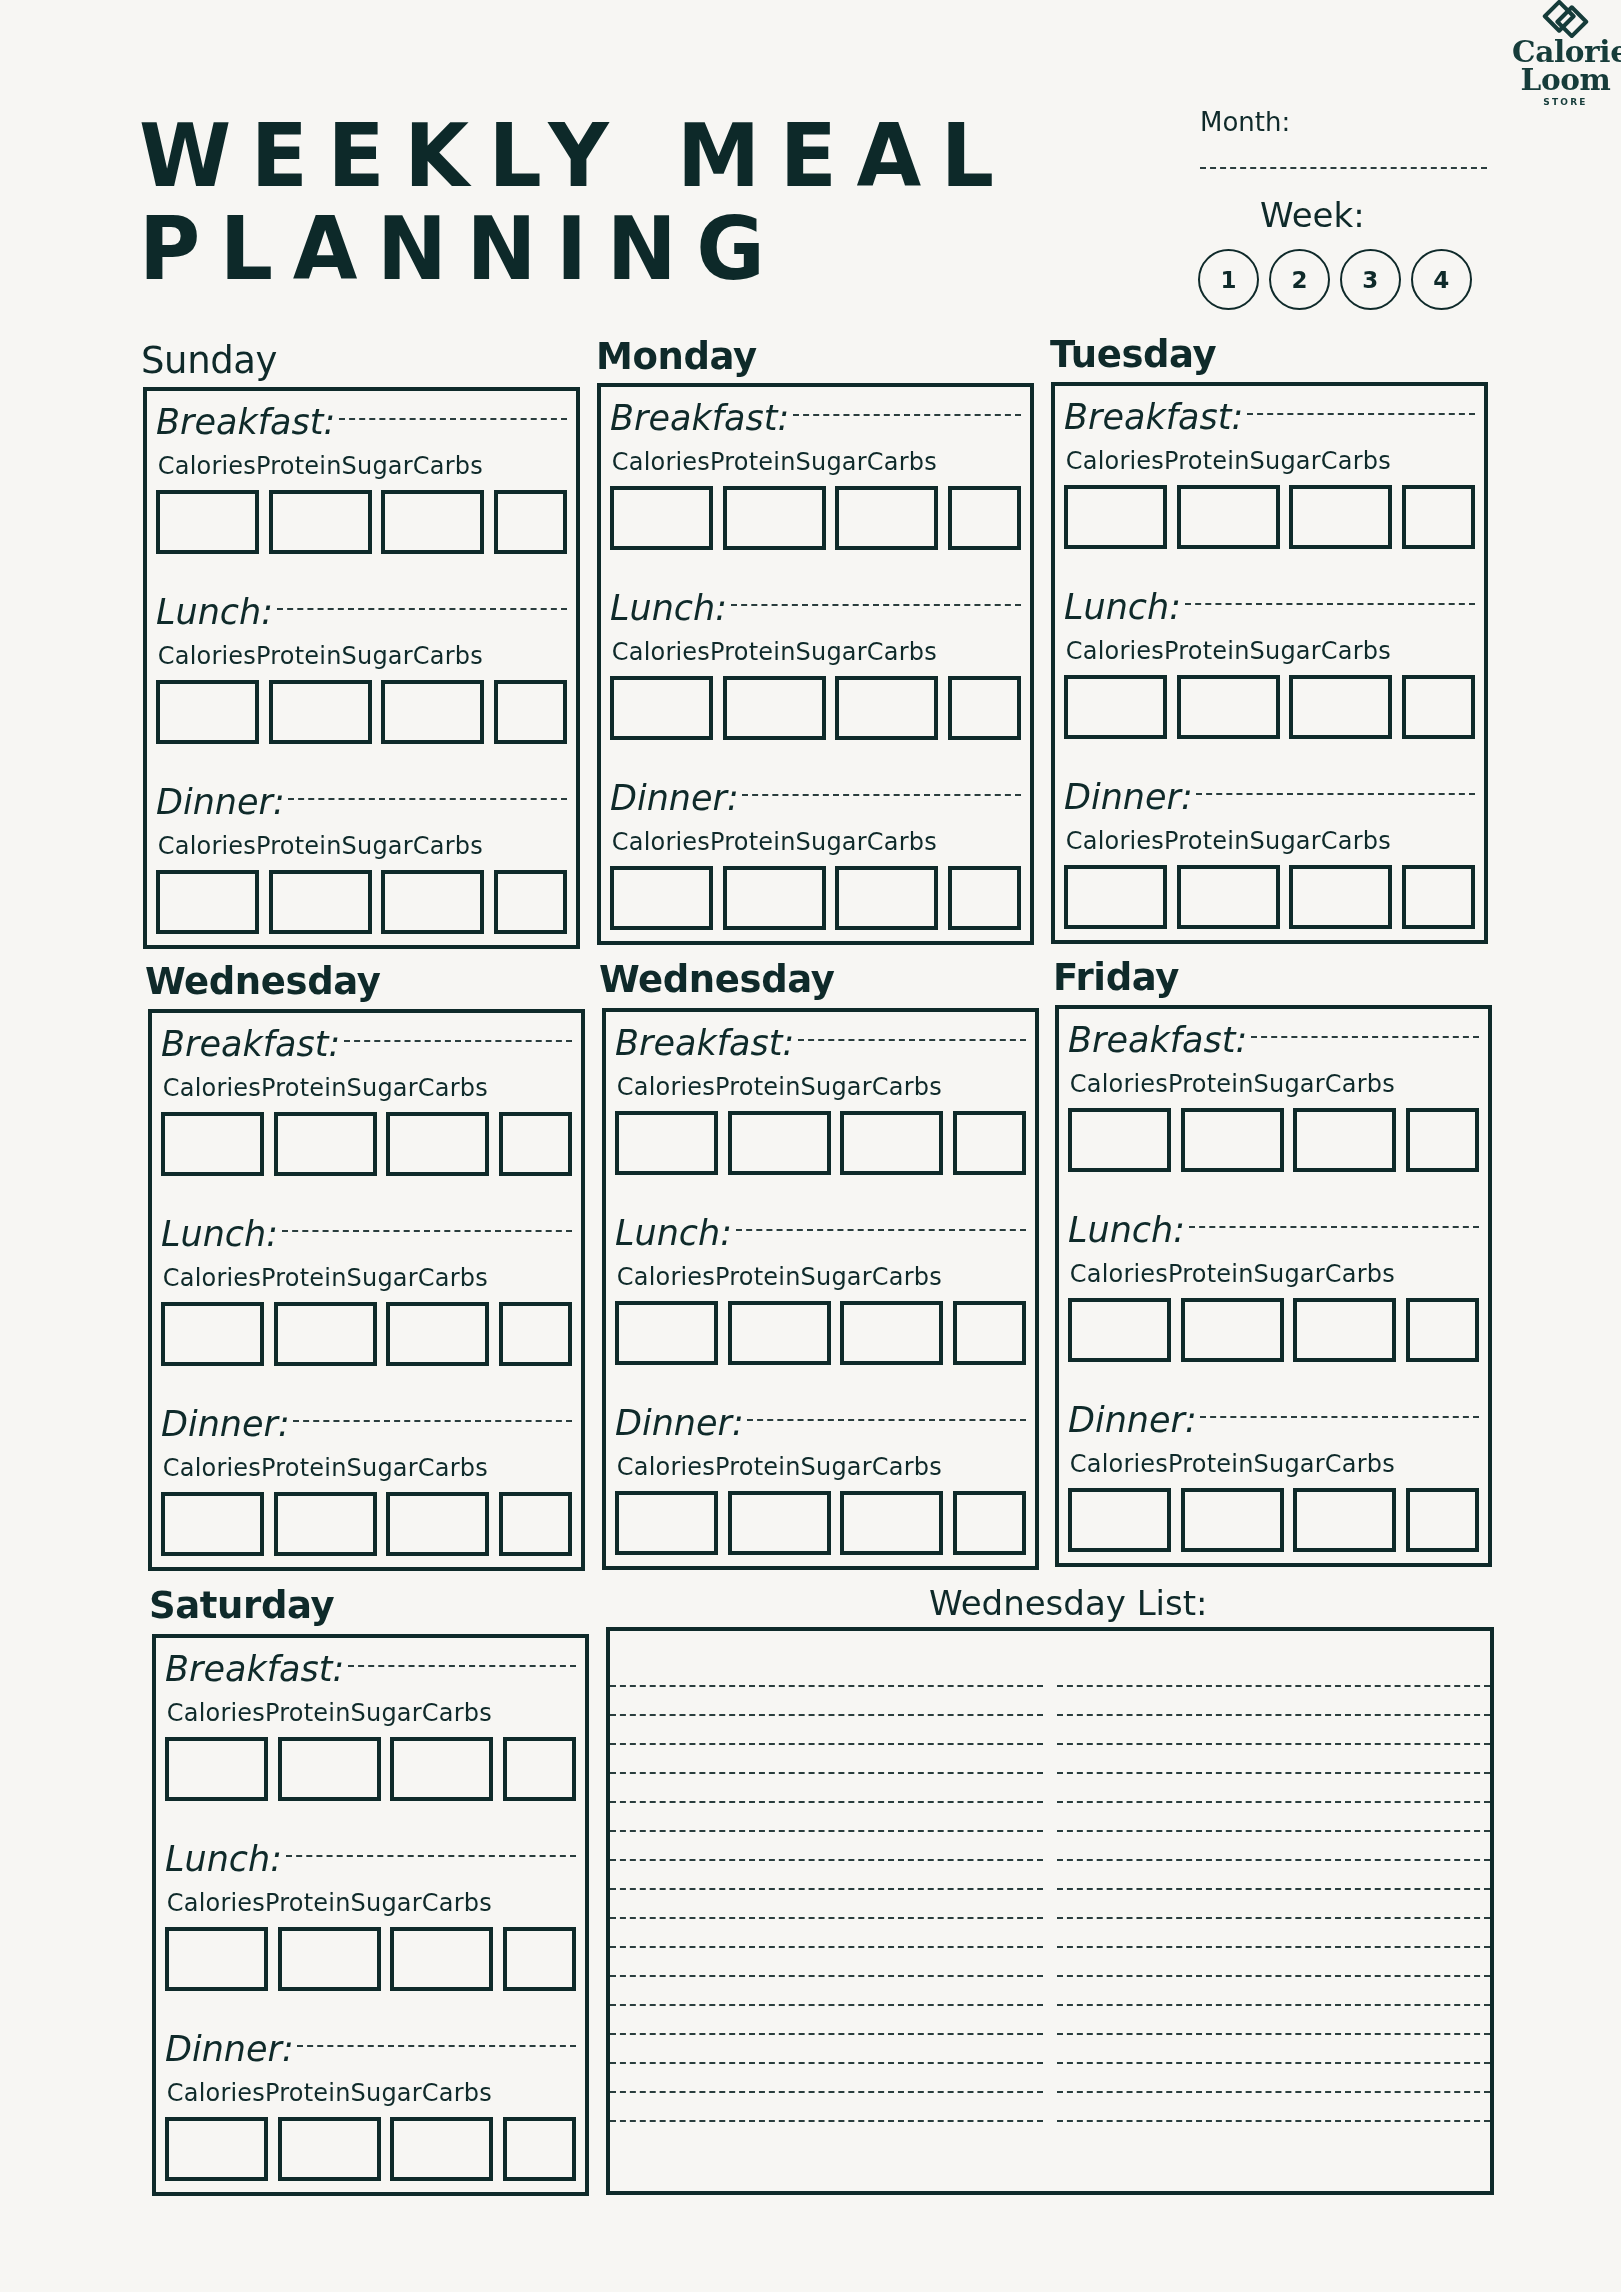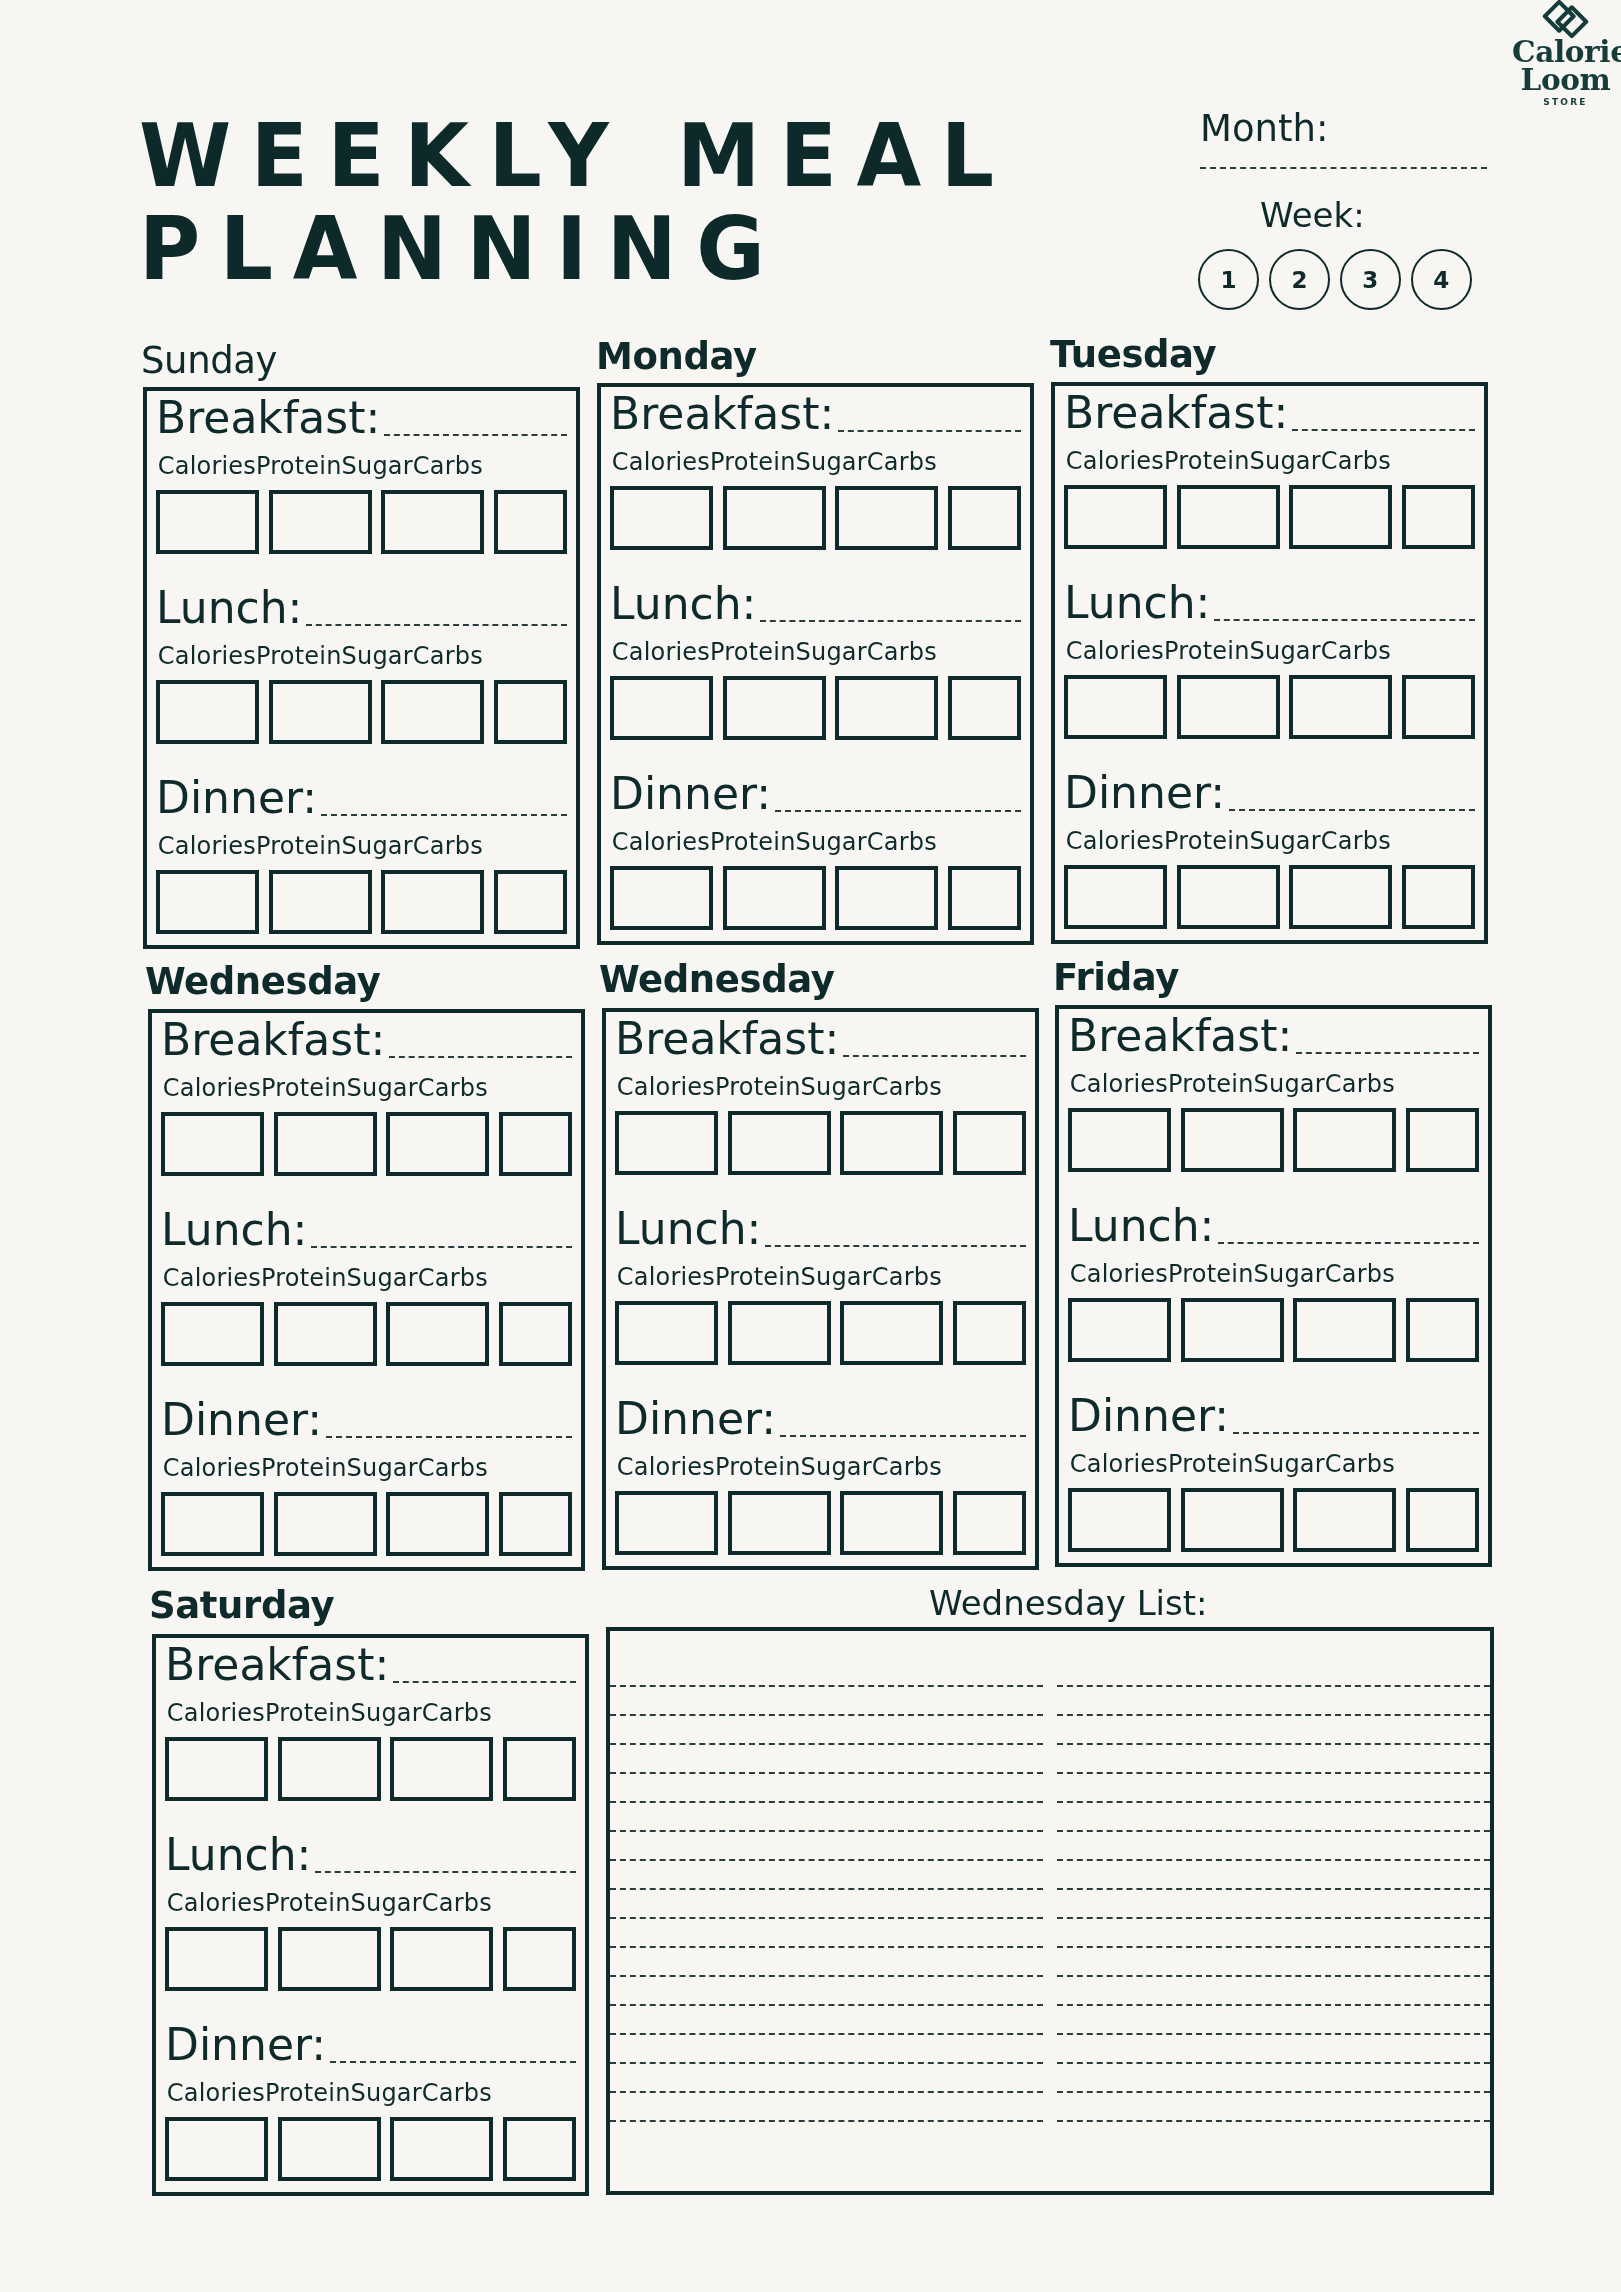--- a/index.html
+++ b/index.html
@@ -17,32 +17,32 @@
   .logo { left: 1512px; top: 0px; width: 107px; text-align: center; }
   .logo svg { display: block; margin: 0 auto; }
   .logo-name { font-family: "DejaVu Serif", serif; font-weight: bold; font-size: 29.6px; line-height: 28px; color: #163c3a; letter-spacing: -0.4px; }
   .logo-sub { font-family: "DejaVu Sans", sans-serif; font-weight: bold; font-size: 9px; letter-spacing: 2.2px; color: #163c3a; margin-top: 2.7px; }
 
   
   .title { left: 139px; top: 109px; font-family: "DejaVu Sans", sans-serif; font-weight: bold; font-size: 88px; line-height: 93px; letter-spacing: 20.6px; color: #0d2929; transform: scaleX(0.95); transform-origin: left top; }
   .title div { white-space: nowrap; }
 
   
-  .month-label { left: 1200px; top: 107px; font-size: 37px; }
+  .month-label { left: 1200px; top: 107px; font-size: 26px; }
   .month-line { left: 1200px; top: 167px; width: 287px; border-bottom: 2.7px dashed #2a3d3d; }
   .week-label { left: 1260px; top: 195px; font-size: 34px; }
   .week-circles { left: 1198px; top: 249px; display: flex; gap: 9.9px; }
   .week-circle { width: 61px; height: 61px; border: 2.7px solid #0f2a2a; border-radius: 50%; display: flex; align-items: center; justify-content: center; font-weight: bold; font-size: 23px; box-sizing: border-box; background: transparent; }
 
   
   .day-heading { font-size: 37px; font-weight: bold; white-space: nowrap; letter-spacing: -0.4px; }
   .day-heading.regular { font-weight: normal; }
   .day-box { border: 4.5px solid #0f2a2a; box-sizing: border-box; padding: 10.7px 9px 0 9px; }
   .meal { height: 190px; }
-  .meal-title { display: flex; align-items: flex-end; font-size: 44px; height: 41px; white-space: nowrap; }
+  .meal-title { display: flex; align-items: center; font-size: 35px; height: 41px; white-space: nowrap; font-style: italic; }
   .meal-line { flex: 1; border-bottom: 2.7px dashed #2a3d3d; margin-left: 3.6px; margin-bottom: 7.2px; }
   .nut-labels { display: flex; font-size: 24px; margin-top: 9px; padding: 0 1.8px; letter-spacing: 0.2px; }
   .nut-boxes { display: flex; gap: 9.9px; margin-top: 10.7px; }
   .nut-box { height: 64px; border: 4.5px solid #0f2a2a; box-sizing: border-box; background: transparent; }
   .nut-box.w { width: 103px; }
   .nut-box.n { width: 73px; }
 
   
   .shop-heading { font-size: 34px; white-space: nowrap; }
   .shop-box { border: 4.5px solid #0f2a2a; box-sizing: border-box; padding: 27px 0 0 0; display: flex; gap: 14.3px; }

